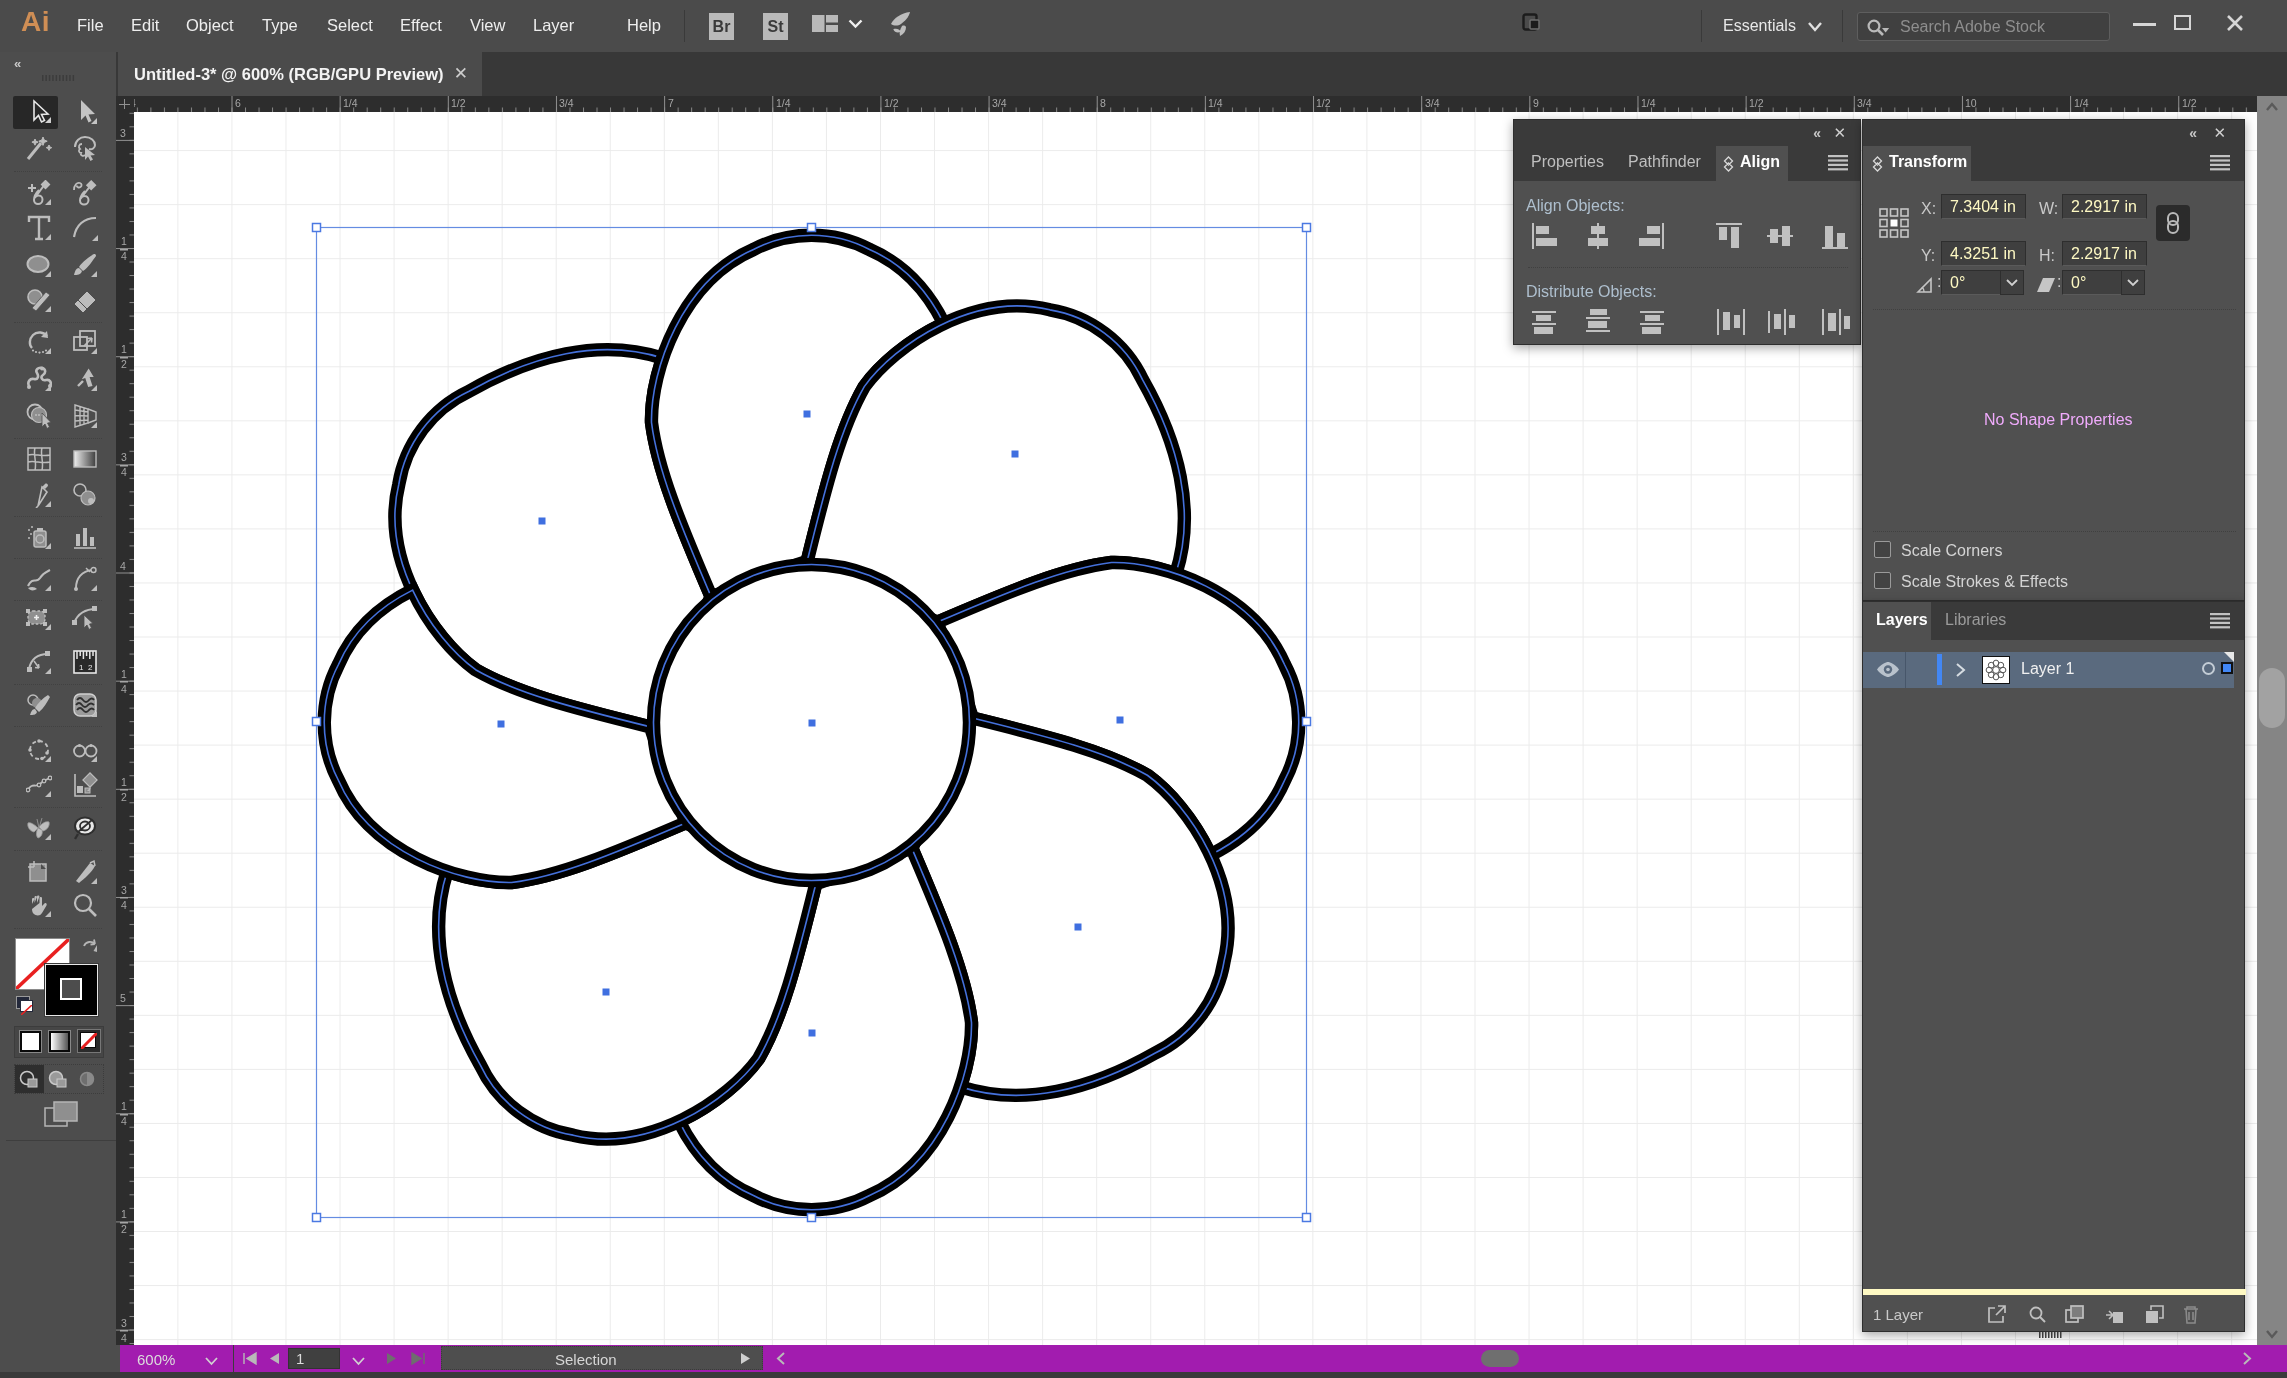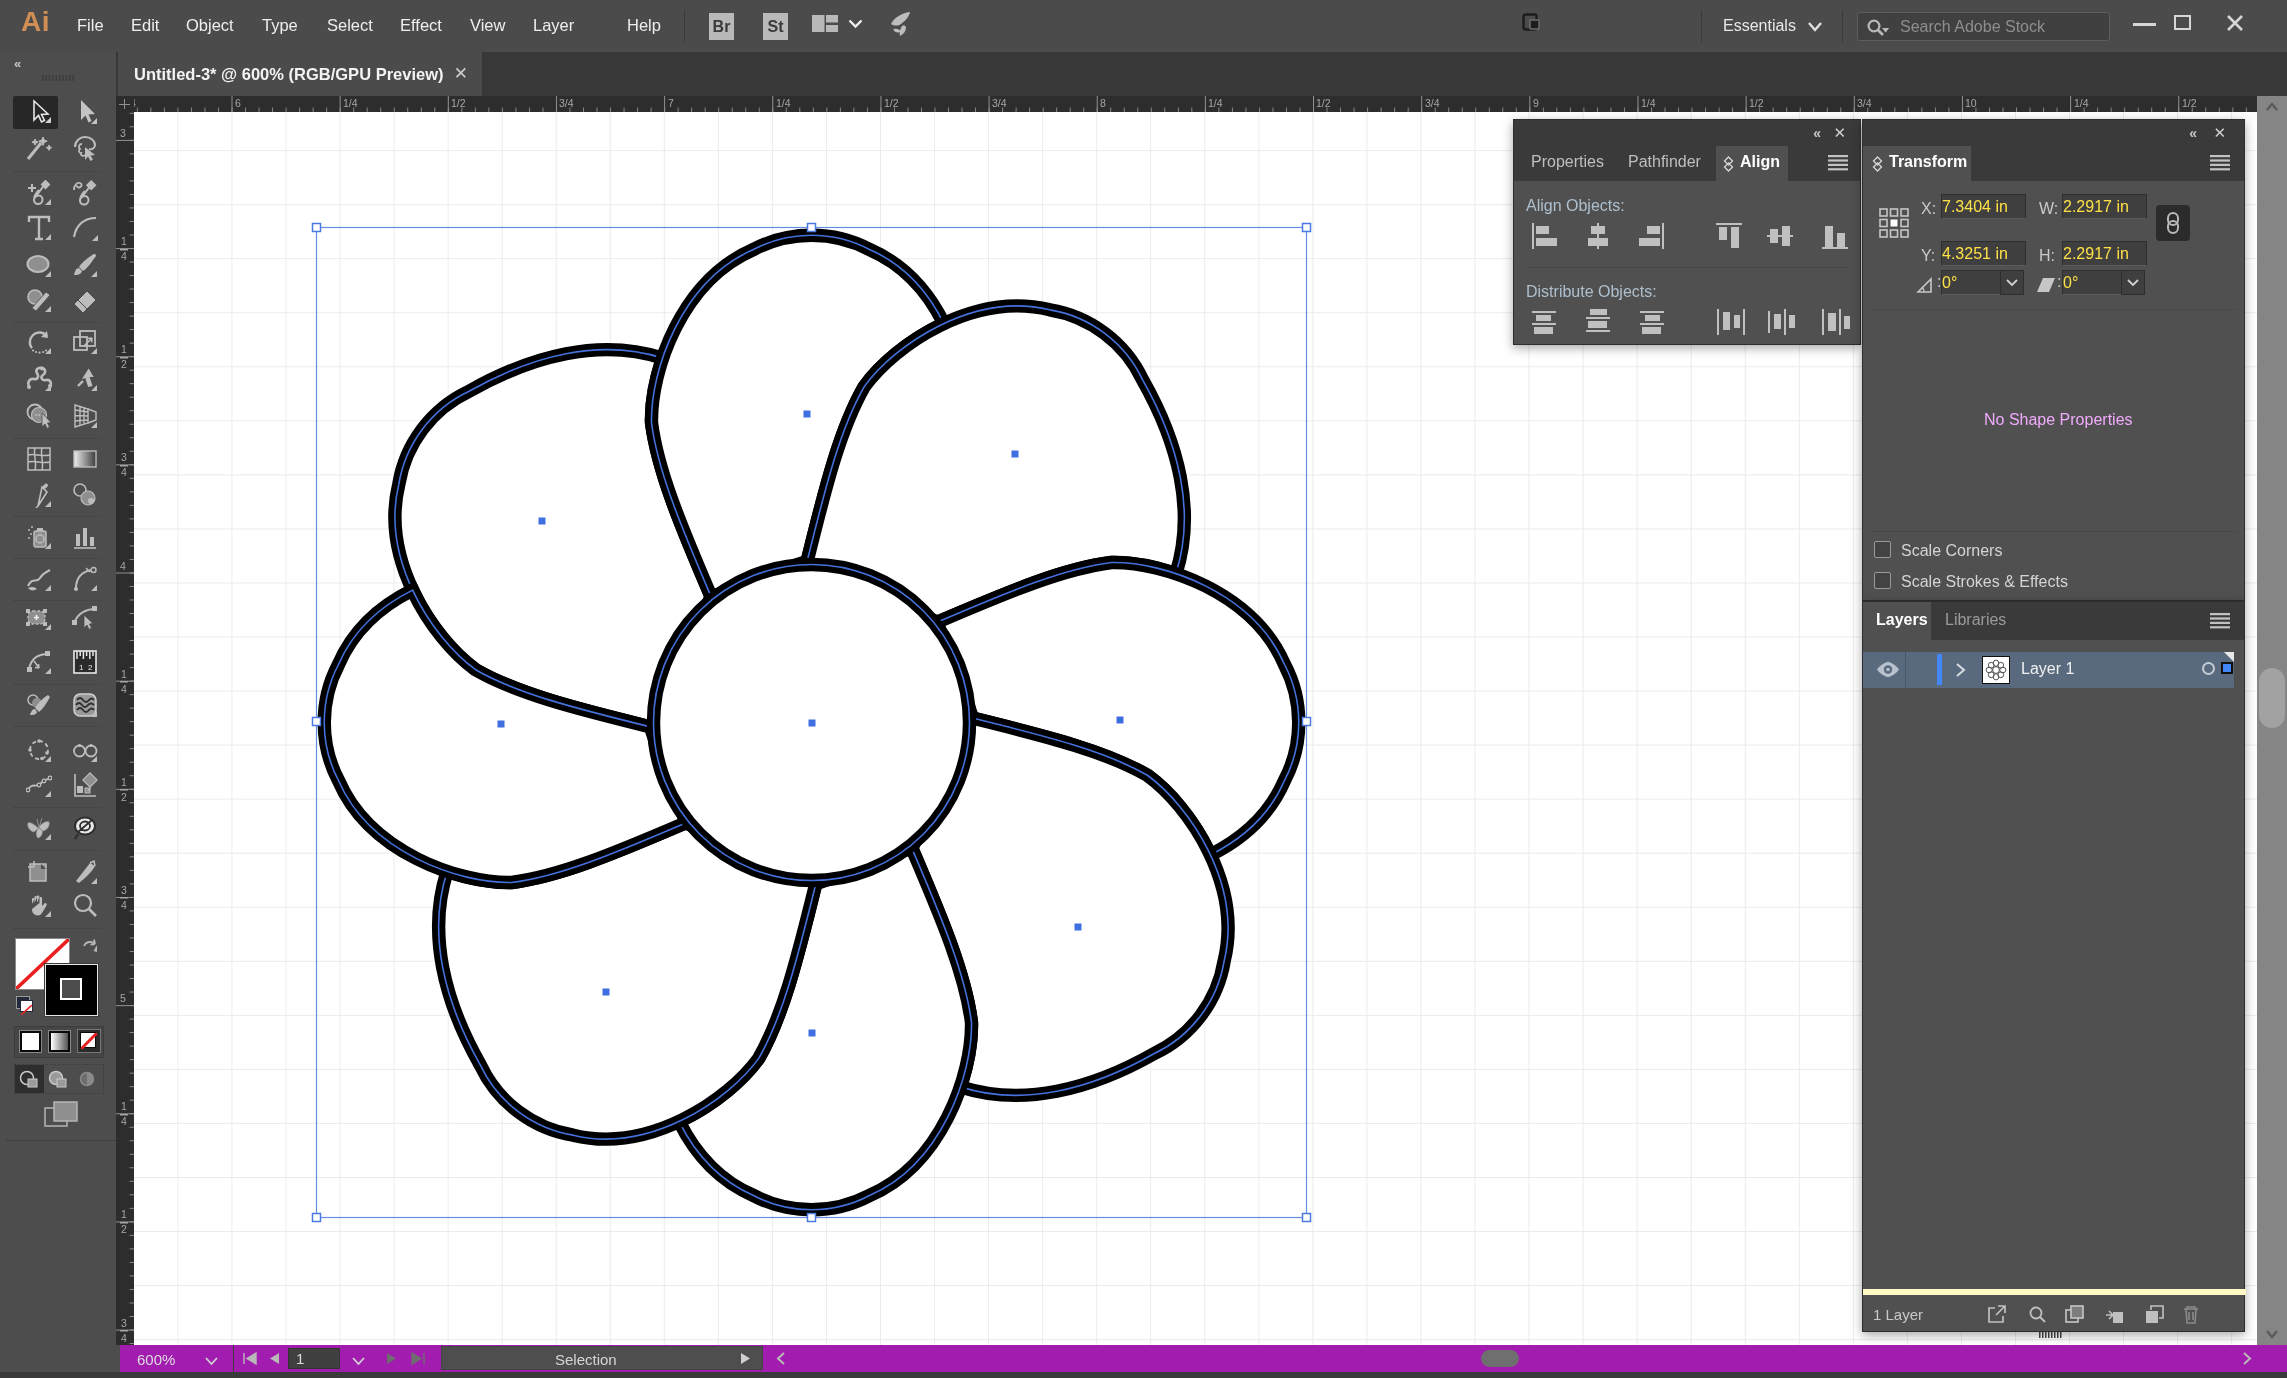--- a/index.html
+++ b/index.html
@@ -53,21 +53,21 @@
   
   .panel { position:absolute; background:#505050; border:1px solid #2e2e2e;
     box-shadow:0 3px 10px rgba(0,0,0,0.35); }
   .ptitlebar { position:absolute; left:0; top:0; width:100%; height:26px; background:#3a3a3a; }
   .ptabrow { position:absolute; left:0; width:100%; background:#3a3a3a; }
   .ptab { position:absolute; font-size:16px; }
   .bluelabel { color:#aebfce; font-size:16px; }
   .collapse2 { position:absolute; color:#c6c6c6; font-size:14px; font-weight:bold; letter-spacing:-1px;}
   .closex { position:absolute; color:#d0d0d0; font-size:15px; }
   .tinput { width:85px; height:25px; background:#3f3f3f; border:1px solid #2e2e2e;
-    border-bottom-color:#5a5a5a; color:#fde047; font-size:16px; line-height:24px; }
+    border-bottom-color:#5a5a5a; color:#fef9c3; font-size:16px; line-height:24px; padding-left:8px; }
   .tchev { width:24px; height:25px; background:#3f3f3f; border:1px solid #2e2e2e; }
   .cbox { width:17px; height:17px; background:#434343; border:1px solid #9a9a9a; border-radius:2px; }
 </style>
 </head>
 <body>
 <div id="app">
 
   <div class="abs" id="canvas">
     <svg width="2123" height="1233" viewBox="0 0 2123 1233" style="position:absolute; left:0; top:0;">
       <defs>

